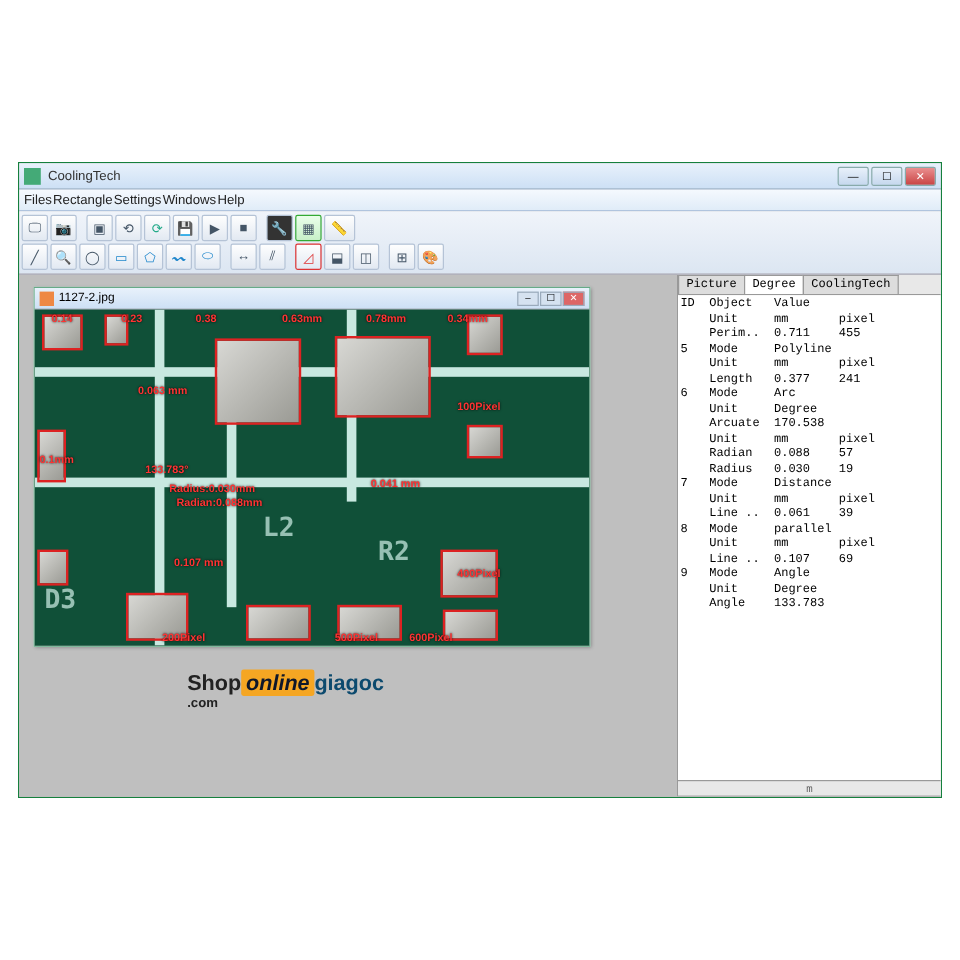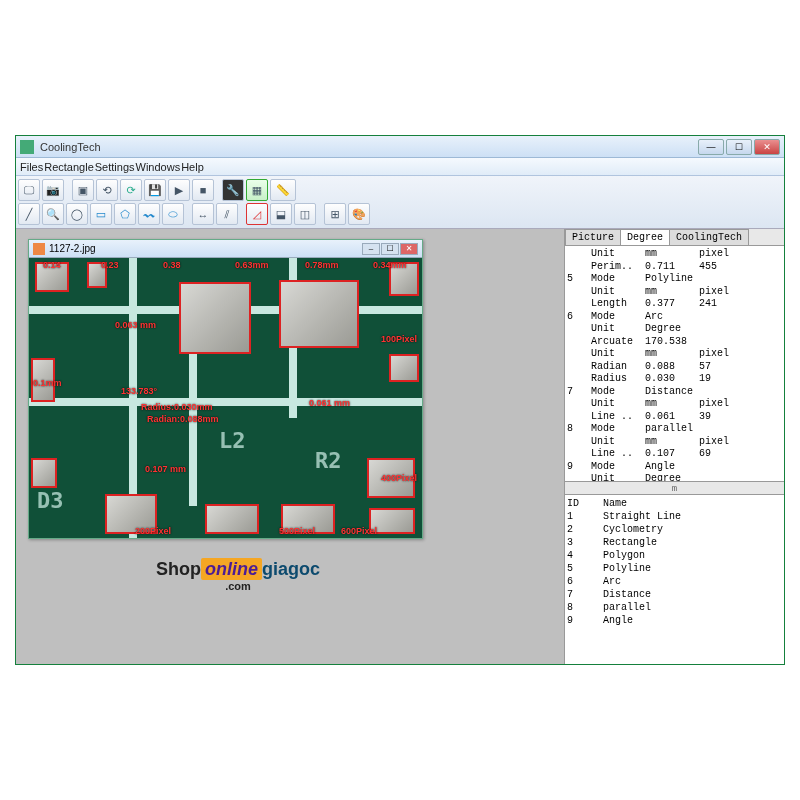--- a/index.html
+++ b/index.html
@@ -21,39 +21,39 @@
 .toolbar { background: linear-gradient(#f0f4fa,#dce6f2); border-bottom: 1px solid #aab; padding: 2px 2px; }
 .tb-row { display: flex; gap: 2px; align-items: center; padding: 1px 0; }
 .tb-btn { width: 22px; height: 22px; background: linear-gradient(#fefefe,#e2e9f2); border: 1px solid #b5c3d6; border-radius: 2px; display: flex; align-items: center; justify-content: center; font-size: 11px; color: #456; }
 .tb-btn.green { border-color: #3a3; background: linear-gradient(#eaffea,#c8f0c8); }
 .tb-btn.wide { width: 26px; }
 .tb-sep { width: 4px; }
 
 .workspace { flex: 1; display: flex; background: #bfbfbf; overflow: hidden; }
 .canvas-area { flex: 1; position: relative; background: #bfbfbf; }
 
-.doc-window { position: absolute; left: 12px; top: 10px; width: 395px; height: 300px; background: #fff; border: 1px solid #6a8; box-shadow: 1px 1px 3px rgba(0,0,0,.3); display: flex; flex-direction: column; }
+.doc-window { position: absolute; left: 12px; top: 10px; width: 464px; height: 300px; background: #fff; border: 1px solid #6a8; box-shadow: 1px 1px 3px rgba(0,0,0,.3); display: flex; flex-direction: column; }
 .doc-title { height: 18px; background: linear-gradient(#e8f1fb,#cde0f5); display: flex; align-items: center; padding: 0 4px; font-size: 10px; border-bottom: 1px solid #9ab; }
 .doc-title .t { flex: 1; }
 .doc-title .mini { width: 18px; height: 12px; background: #d5e2f0; border: 1px solid #9ab; margin-left: 1px; font-size: 8px; text-align: center; line-height: 10px; }
 .doc-title .mini.close { background: #d66; color: #fff; }
 .doc-img { flex: 1; background: #0a3a28; position: relative; overflow: hidden; }
 
 
 .pcb { position: absolute; inset: 0; background: #105038; }
 .pad { position: absolute; background: linear-gradient(135deg,#d8d8d4,#9a9a94); border: 2px solid #d22; }
 .trace { position: absolute; background: #c8e8e0; }
 .annot { position: absolute; color: #f33; font-size: 9px; font-weight: bold; text-shadow: 0 0 2px #000; }
 .silktext { position: absolute; color: #d0f0e8; font-size: 22px; font-weight: bold; opacity: .7; font-family: monospace; }
 
 .watermark { position: absolute; left: 140px; top: 330px; font-size: 18px; font-weight: bold; }
 .wm-shop { color: #222; }
-.wm-online { background: #f5a623; color: #4c1d95; padding: 1px 4px; border-radius: 2px; font-style: italic; }
+.wm-online { background: #f5a623; color: #0f172a; padding: 1px 4px; border-radius: 2px; font-style: italic; }
 .wm-giagoc { color: #0c4a6e; }
-.wm-com { font-size: 11px; color: #222; display: block; text-align: center; }
+.wm-com { font-size: 11px; color: #222; display: block; text-align: left; }
 
 .side { width: 220px; background: #f4f4f4; border-left: 1px solid #999; display: flex; flex-direction: column; font-family: "Courier New", monospace; font-size: 10px; }
 .side-title { background: linear-gradient(#e8f1fb,#cde0f5); padding: 2px 4px; border-bottom: 1px solid #aac; font-family: "Segoe UI"; }
 .tabs { display: flex; border-bottom: 1px solid #999; background: #e8e8e8; }
 .tab { padding: 2px 6px; border: 1px solid #999; border-bottom: none; background: #ddd; margin-right: -1px; font-size: 10px; }
 .tab.active { background: #fff; }
 .results { flex: 1.4; background: #fff; overflow: auto; padding: 2px; white-space: pre; line-height: 1.25; color: #000; }
 .results-header { font-weight: normal; }
 .divider { height: 14px; background: #e8e8e8; border-top: 1px solid #999; border-bottom: 1px solid #999; text-align: center; font-size: 9px; color: #666; line-height: 14px; }
 .names { flex: 1; background: #fff; overflow: auto; padding: 2px; white-space: pre; line-height: 1.3; }
@@ -154,21 +154,21 @@
 
             <div class="silktext" style="left:8px;top:230px">D3</div>
             <div class="silktext" style="left:190px;top:170px">L2</div>
             <div class="silktext" style="left:286px;top:190px">R2</div>
 
             <div class="annot" style="left:86px;top:62px">0.063 mm</div>
             <div class="annot" style="left:92px;top:128px">133.783°</div>
             <div class="annot" style="left:112px;top:144px">Radius:0.030mm</div>
             <div class="annot" style="left:118px;top:156px">Radian:0.088mm</div>
             <div class="annot" style="left:116px;top:206px">0.107 mm</div>
-            <div class="annot" style="left:280px;top:140px">0.061 mm</div>
+            <div class="annot" style="left:280px;top:140px">0.041 mm</div>
             <div class="annot" style="left:4px;top:120px">0.1mm</div>
 
             <div class="annot" style="left:352px;top:76px">100Pixel</div>
             <div class="annot" style="left:352px;top:215px">400Pixel</div>
             <div class="annot" style="left:106px;top:268px">200Pixel</div>
             <div class="annot" style="left:250px;top:268px">500Pixel</div>
             <div class="annot" style="left:312px;top:268px">600Pixel</div>
 
             <div class="annot" style="left:14px;top:2px">0.14</div>
             <div class="annot" style="left:72px;top:2px">0.23</div>
@@ -186,47 +186,38 @@
       </div>
 
     </div>
 
     <div class="side">
       <div class="tabs">
         <div class="tab">Picture</div>
         <div class="tab active">Degree</div>
         <div class="tab">CoolingTech</div>
       </div>
-      <div class="results"><div id="results-body">    Unit     mm       pixel
+      <div class="results"><div class="results-header">ID  Object   Value</div><div id="results-body">    Unit     mm       pixel
     Perim..  0.711    455
 5   Mode     Polyline
     Unit     mm       pixel
     Length   0.377    241
 6   Mode     Arc
     Unit     Degree
     Arcuate  170.538
     Unit     mm       pixel
     Radian   0.088    57
     Radius   0.030    19
 7   Mode     Distance
     Unit     mm       pixel
     Line ..  0.061    39
 8   Mode     parallel
     Unit     mm       pixel
     Line ..  0.107    69
 9   Mode     Angle
     Unit     Degree
     Angle    133.783</div></div>
       <div class="divider">m</div>
-      <div class="names"><div>ID    Name</div><div id="names-body">1     Straight Line
-2     Cyclometry
-3     Rectangle
-4     Polygon
-5     Polyline
-6     Arc
-7     Distance
-8     parallel
-9     Angle</div></div>
     </div>
   </div>
 
 </div>
 </div>
 
 </body></html>

